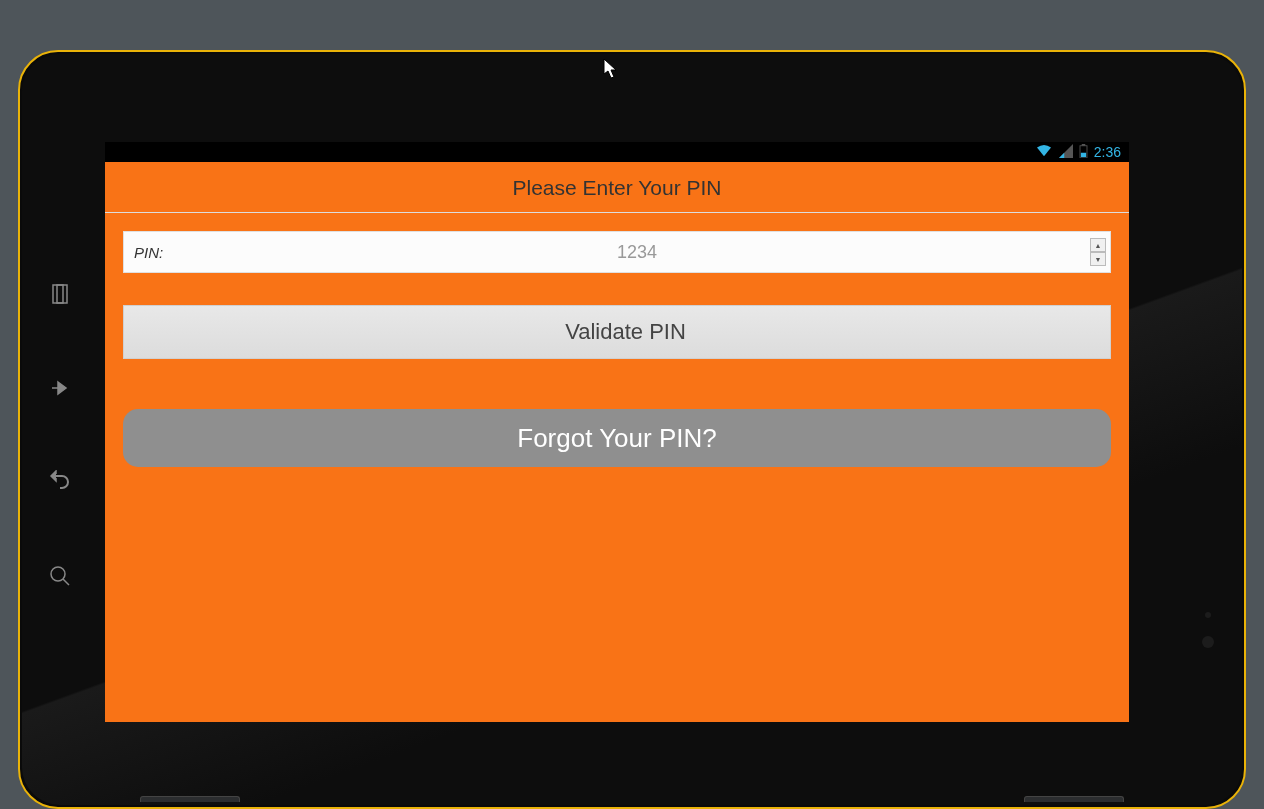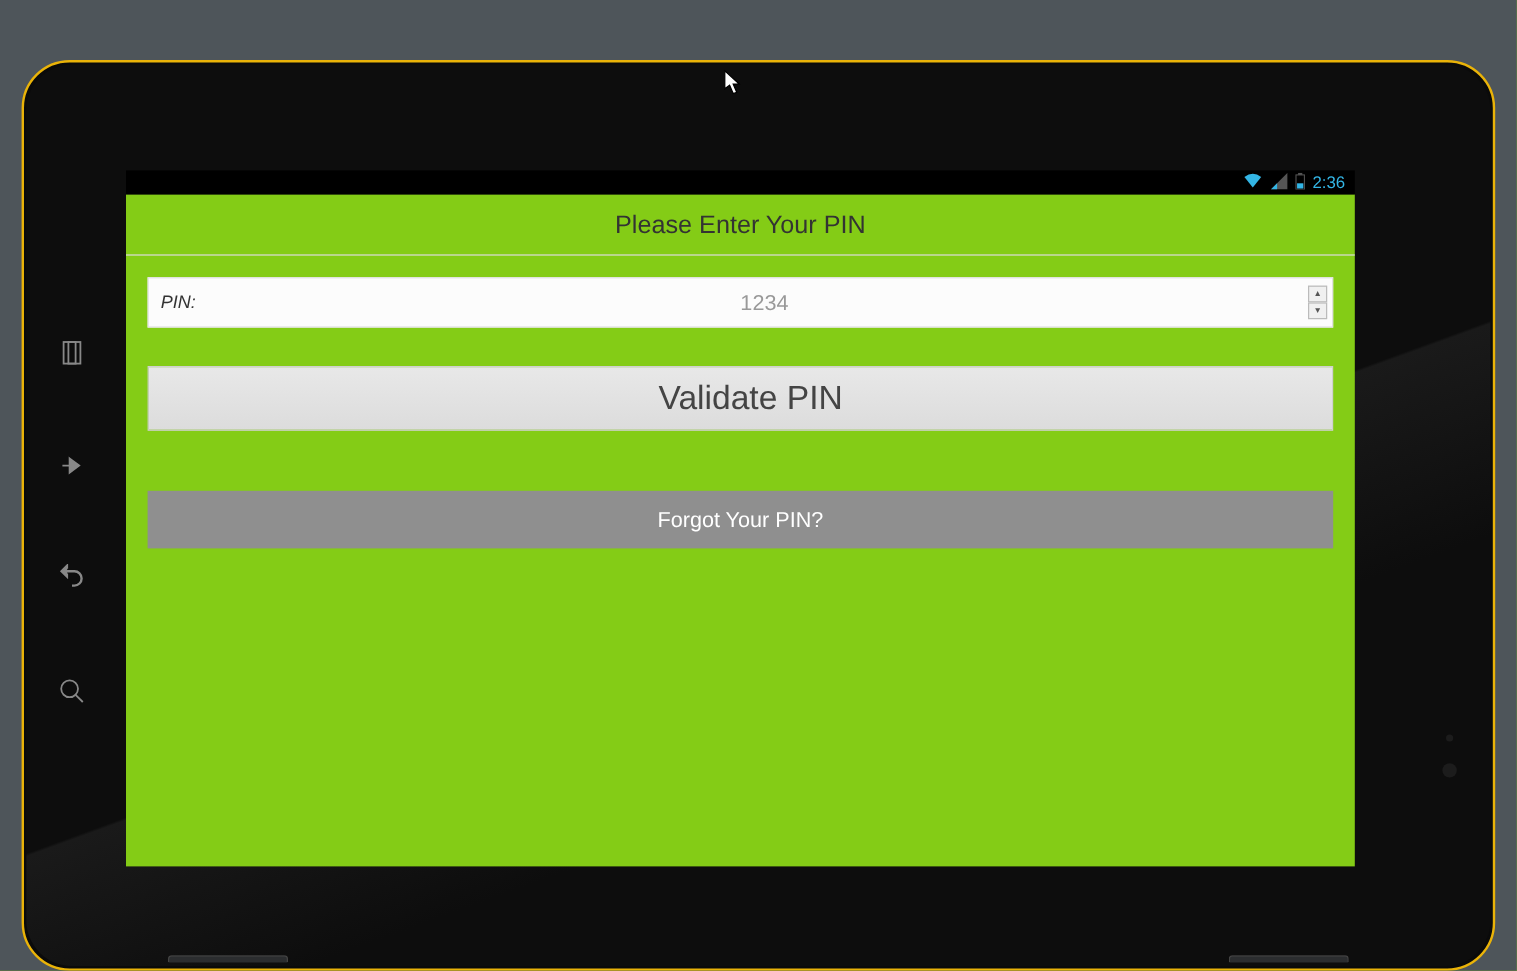--- a/index.html
+++ b/index.html
@@ -105,21 +105,21 @@
     .status-bar svg {
       height: 14px;
     }
     
     .screen {
       position: absolute;
       top: 110px;
       left: 85px;
       right: 115px;
       bottom: 85px;
-      background: #84cc16;
+      background: #f97316;
       z-index: 15;
     }
     
     .screen-header {
       text-align: center;
       padding: 14px 0 12px 0;
       font-size: 21px;
       color: #333;
       font-weight: 400;
       border-bottom: 1px solid #ddd;
@@ -180,38 +180,39 @@
     }
     
     .validate-btn {
       margin: 32px 18px 0 18px;
       background: linear-gradient(to bottom, #e8e8e8, #dcdcdc);
       border: 1px solid #d0d0d0;
       height: 54px;
       display: flex;
       align-items: center;
       justify-content: center;
-      font-size: 28px;
+      font-size: 22px;
       color: #444;
       cursor: pointer;
       font-weight: 400;
       padding-left: 17px;
     }
     
     .forgot-btn {
       margin: 50px 18px 0 18px;
       background: #8f8f8f;
-      height: 48px;
+      height: 58px;
       display: flex;
       align-items: center;
       justify-content: center;
-      font-size: 18px;
+      font-size: 26px;
       color: #fff;
       cursor: pointer;
       font-weight: 400;
+      border-radius: 15px;
     }
     
     .bottom-slots {
       position: absolute;
       bottom: 3px;
       left: 0;
       right: 0;
       height: 8px;
       display: flex;
       justify-content: space-between;

